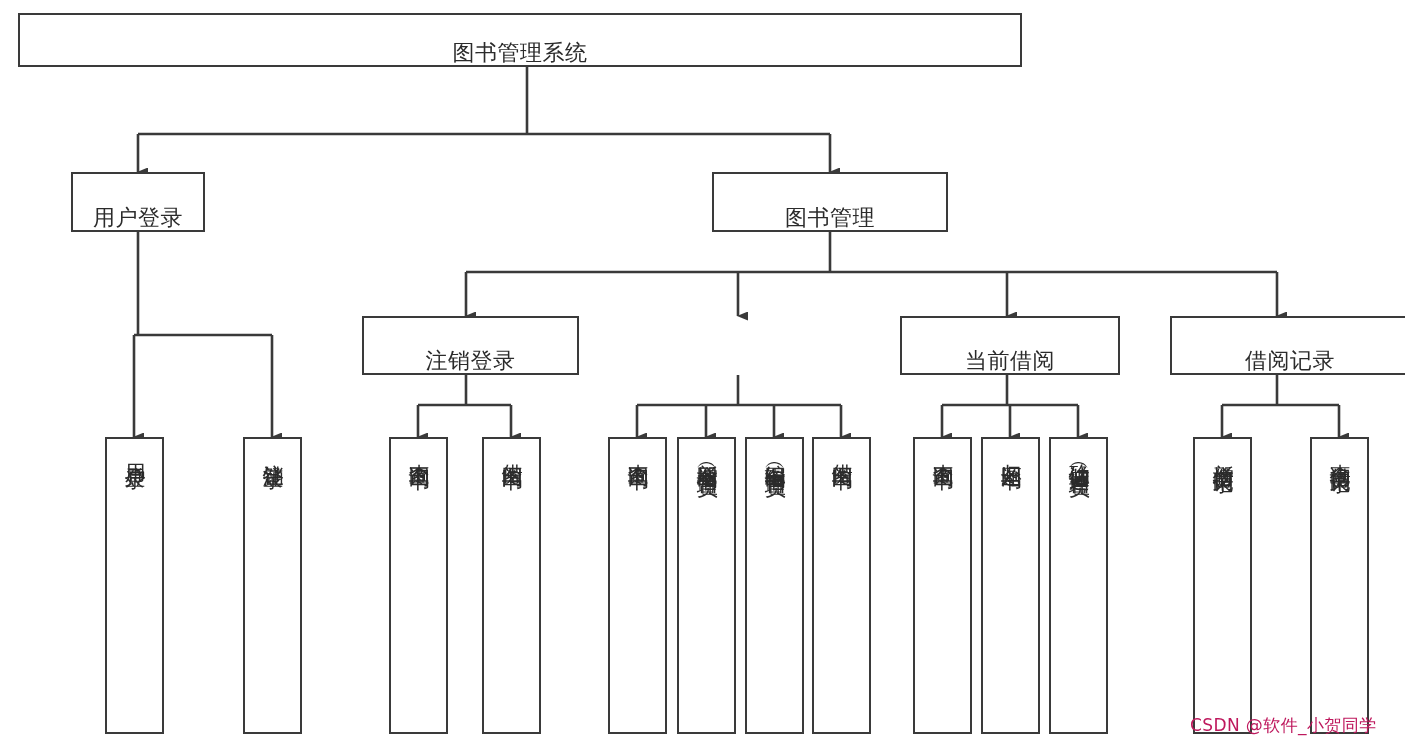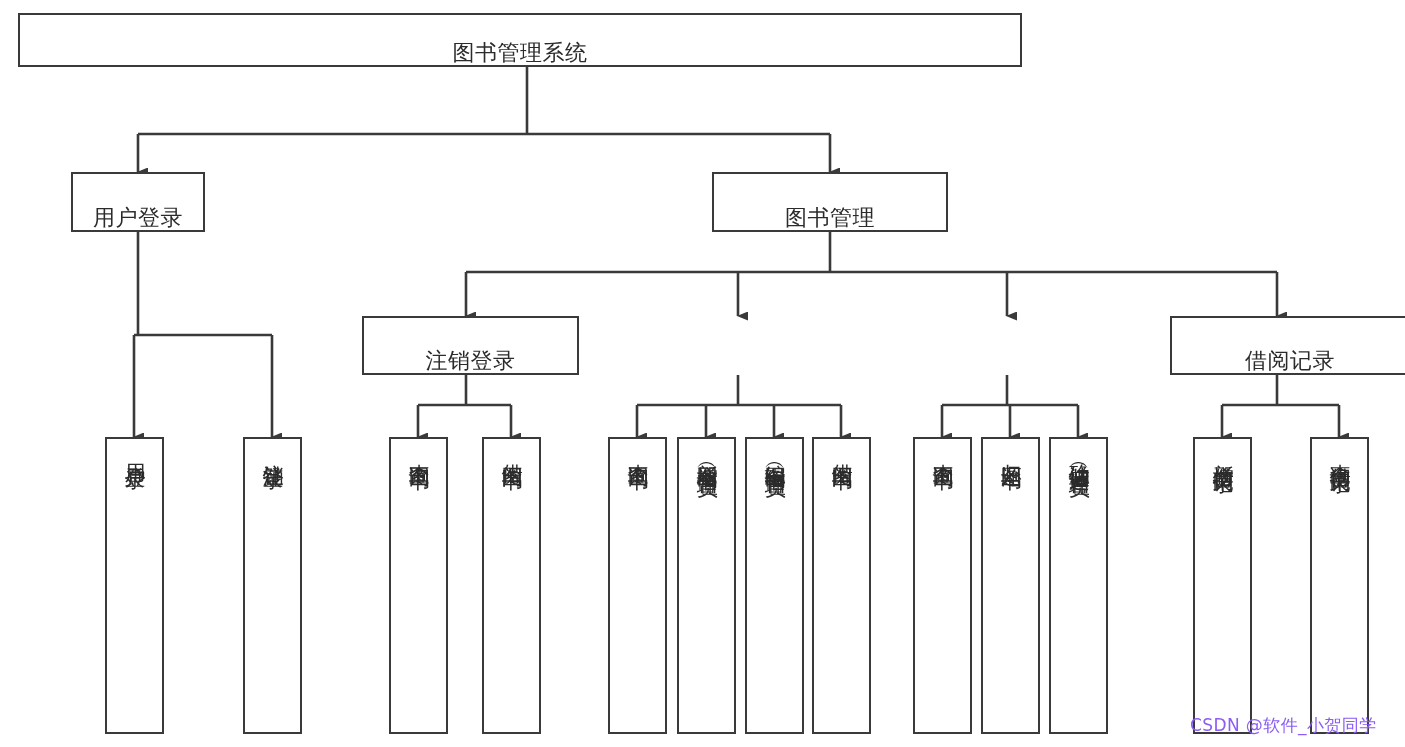--- a/index.html
+++ b/index.html
@@ -56,21 +56,21 @@
     line-height: 1.22;
     letter-spacing: 2px;
     white-space: nowrap;
     text-align: left;
   }
   .watermark {
     position: absolute;
     left: 1190px;
     top: 714px;
     font-size: 17px;
-    color: #8b5cf6;
+    color: #be185d;
     white-space: nowrap;
     z-index: 5;
     letter-spacing: 0.4px;
   }
 </style>
 </head>
 <body>
 
 <div id="diagram-root">
 
@@ -124,20 +124,23 @@
   <div class="node node-h" style="left: 71px; top: 172px; width: 134px; height: 60px;">
     <span>用户登录</span>
   </div>
   <div class="node node-h" style="left: 712px; top: 172px; width: 236px; height: 60px;">
     <span>图书管理</span>
   </div>
 
   <div class="node node-h" style="left: 362px; top: 316px; width: 217px; height: 59px;">
     <span>注销登录</span>
   </div>
+  <div class="node node-h" style="left: 900px; top: 316px; width: 220px; height: 59px;">
+    <span>当前借阅</span>
+  </div>
   <div class="node node-h" style="left: 1170px; top: 316px; width: 240px; height: 59px;">
     <span>借阅记录</span>
   </div>
 
   <div class="node node-v" style="left: 105px; top: 437px; width: 59px; height: 297px;">
     <span class="vtext">用户登录</span>
   </div>
   <div class="node node-v" style="left: 243px; top: 437px; width: 59px; height: 297px;">
     <span class="vtext">注销登录</span>
   </div>

